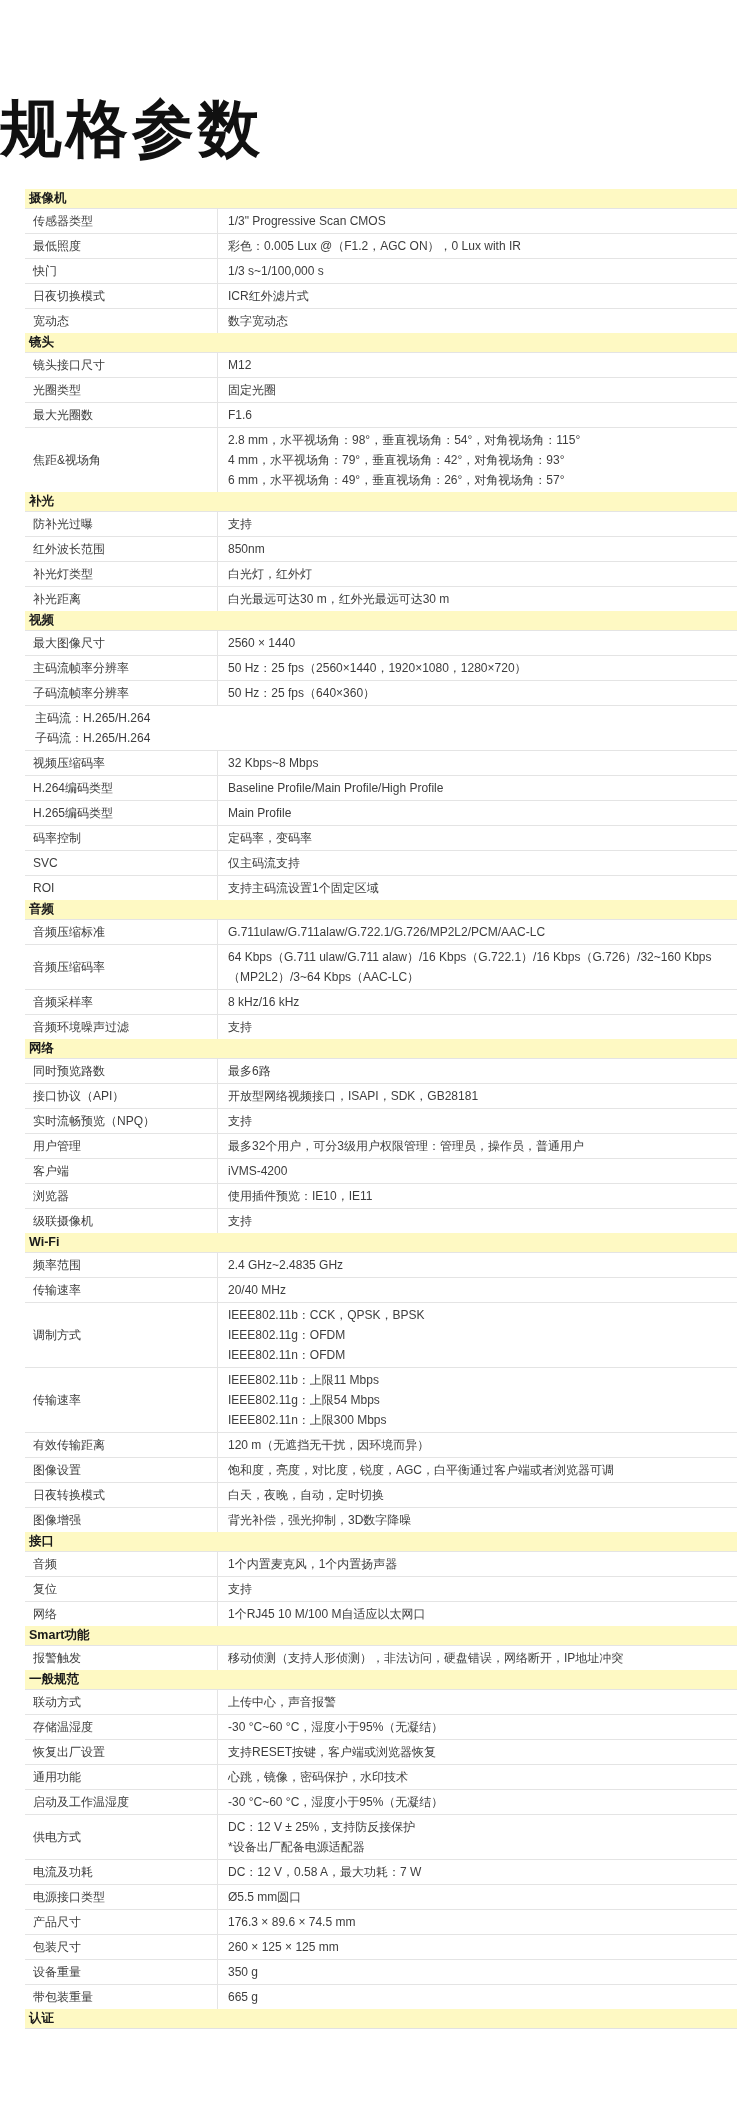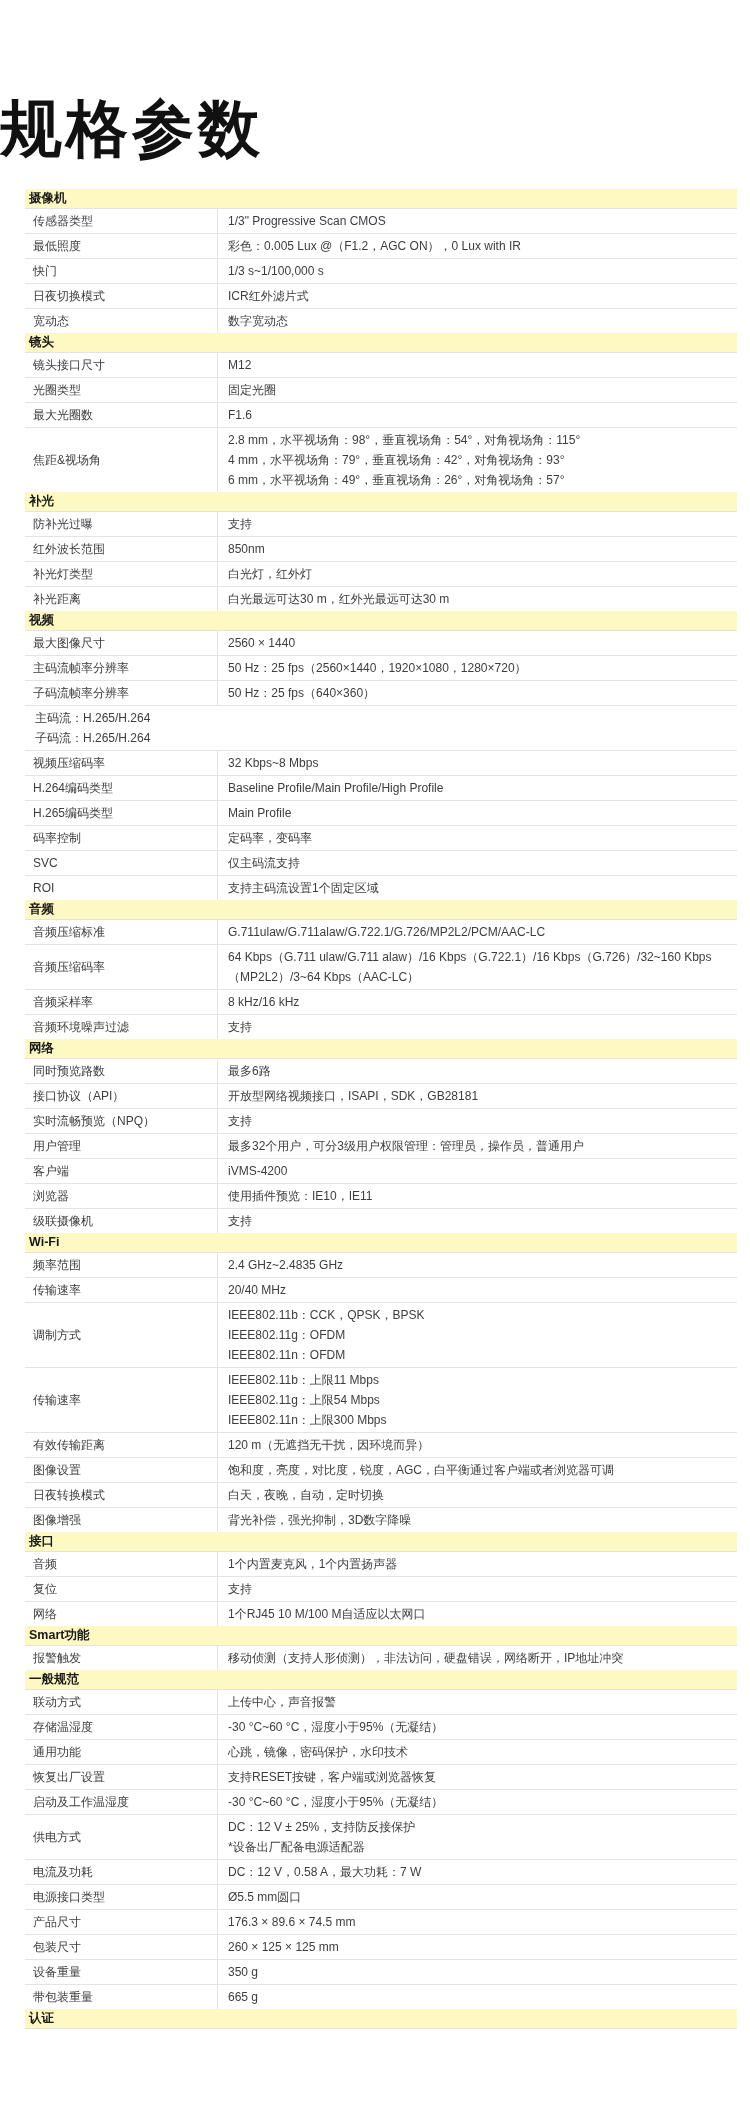--- a/index.html
+++ b/index.html
@@ -360,29 +360,29 @@
         <div class="value-line">上传中心，声音报警</div>
       </div>
     </div>
     <div class="row">
       <div class="cell-label">存储温湿度</div>
       <div class="cell-value">
         <div class="value-line">-30 °C~60 °C，湿度小于95%（无凝结）</div>
       </div>
     </div>
     <div class="row">
+      <div class="cell-label">恢复出厂设置</div>
+      <div class="cell-value">
+        <div class="value-line">支持RESET按键，客户端或浏览器恢复</div>
+      </div>
+    </div>
+    <div class="row">
       <div class="cell-label">通用功能</div>
       <div class="cell-value">
         <div class="value-line">心跳，镜像，密码保护，水印技术</div>
-      </div>
-    </div>
-    <div class="row">
-      <div class="cell-label">恢复出厂设置</div>
-      <div class="cell-value">
-        <div class="value-line">支持RESET按键，客户端或浏览器恢复</div>
       </div>
     </div>
     <div class="row">
       <div class="cell-label">启动及工作温湿度</div>
       <div class="cell-value">
         <div class="value-line">-30 °C~60 °C，湿度小于95%（无凝结）</div>
       </div>
     </div>
     <div class="row">
       <div class="cell-label">供电方式</div>

